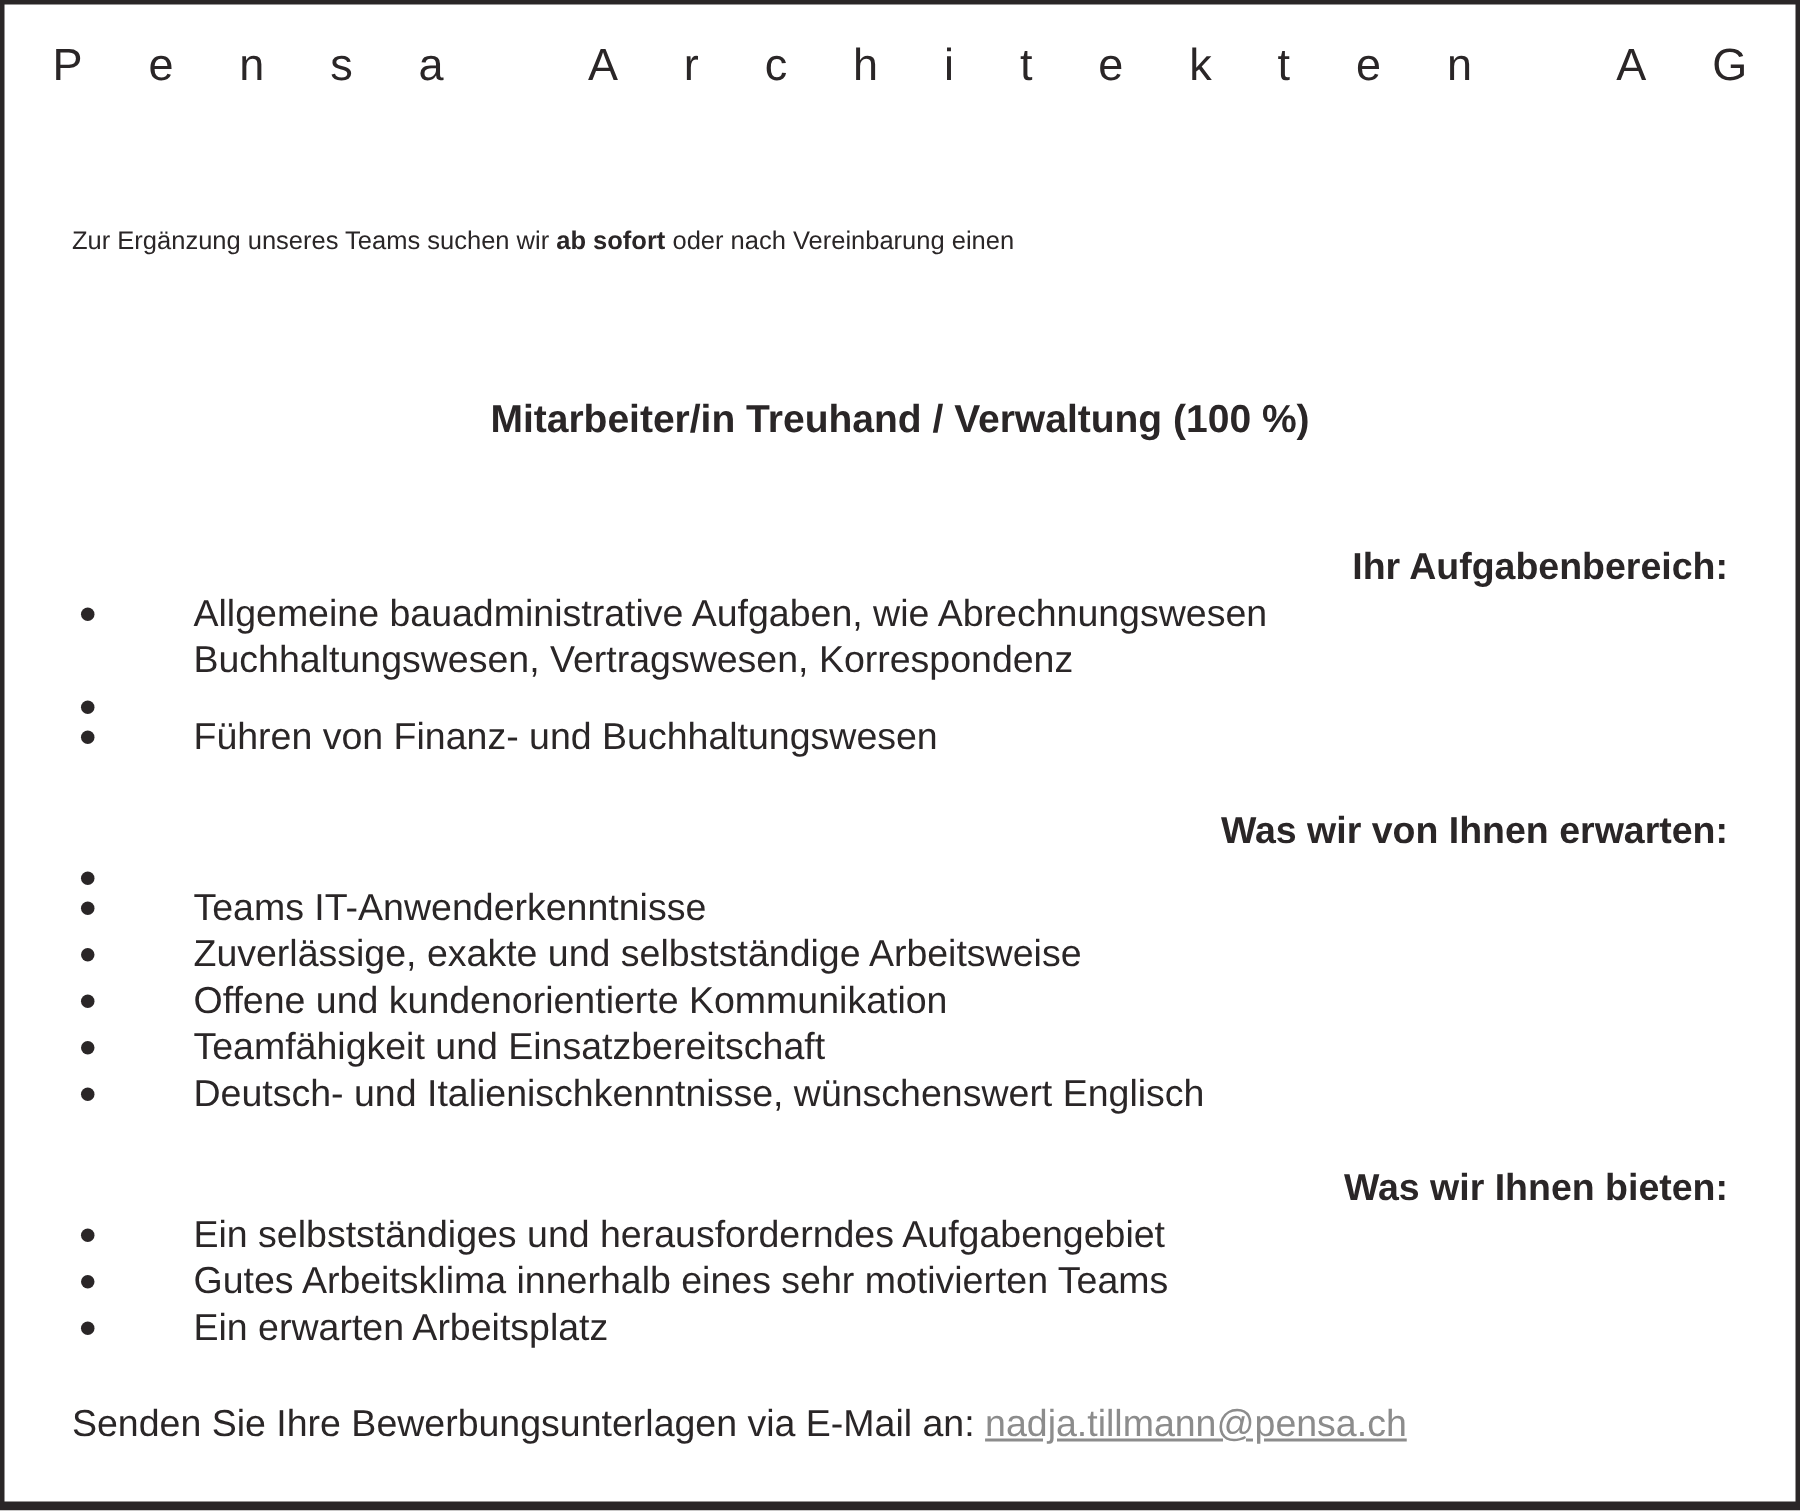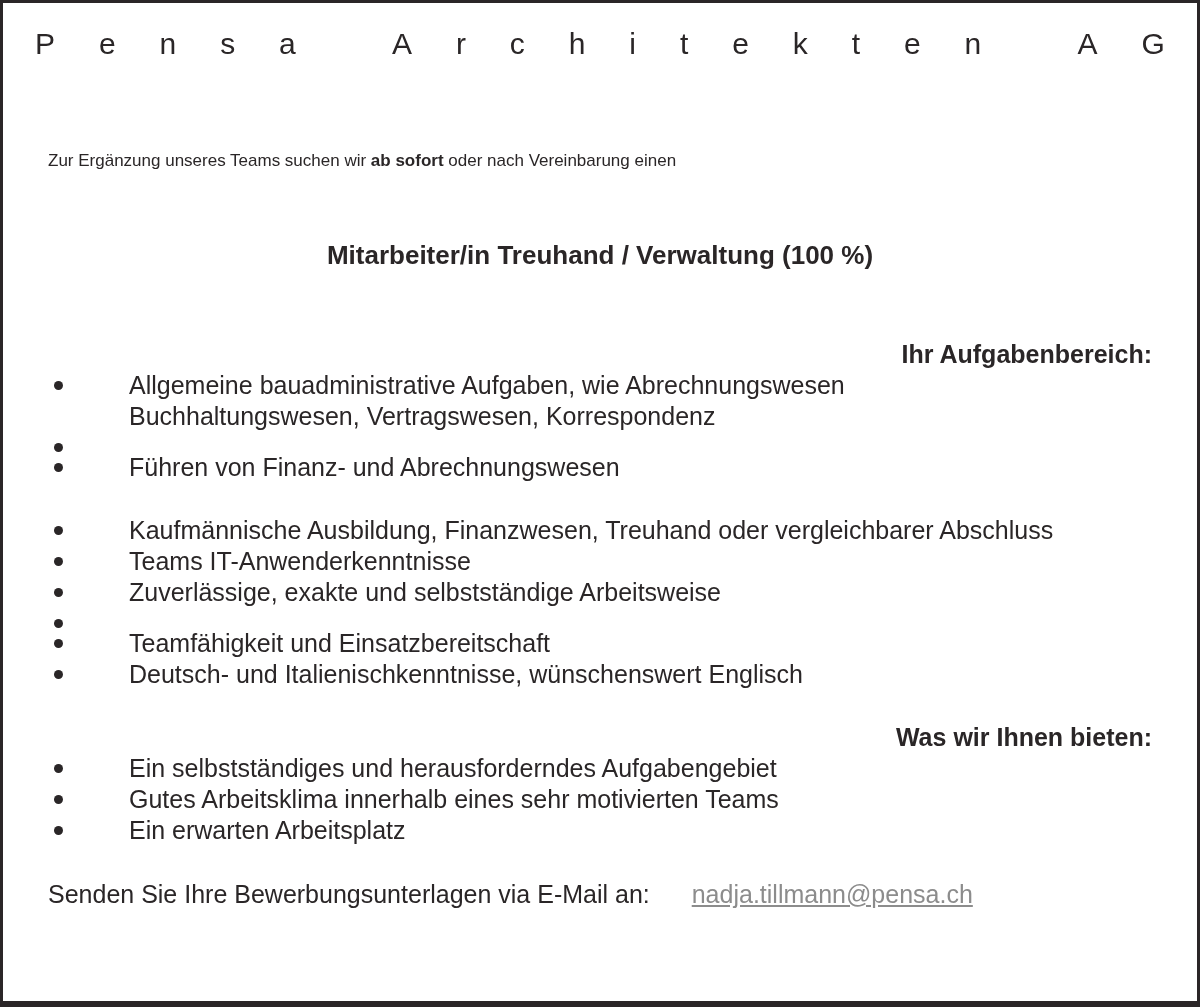--- a/index.html
+++ b/index.html
@@ -30,21 +30,21 @@
     color: #2a2627;
   }
   .intro {
     margin: 84px 45px 0 45px;
     font-size: 17px;
     line-height: 31px;
     white-space: nowrap;
   }
   .intro b { font-weight: bold; }
   .job-title {
-    margin-top: 64px;
+    margin-top: 88px;
     text-align: center;
     font-size: 26px;
     font-weight: bold;
     line-height: 31px;
   }
   .section { margin: 32px 45px 0 45px; }
   .section.first { margin-top: 68px; }
   .section-heading {
     font-size: 25px;
     font-weight: bold;
@@ -77,21 +77,20 @@
   .footer {
     margin: 33px 45px 0 45px;
     font-size: 25px;
     line-height: 31px;
     white-space: nowrap;
   }
   .email-link {
     color: #8c8c8c;
     text-decoration: underline;
     cursor: pointer;
-    margin-left: 35px;
   }
 </style>
 </head>
 <body>
 
 <div class="page">
 
   <div class="company-header"><span>P</span><span>e</span><span>n</span><span>s</span><span>a</span><span> </span><span>A</span><span>r</span><span>c</span><span>h</span><span>i</span><span>t</span><span>e</span><span>k</span><span>t</span><span>e</span><span>n</span><span> </span><span>A</span><span>G</span></div>
 
   <div class="intro">
@@ -106,41 +105,42 @@
       <li>
         <span class="bullet-dot"></span>
         <span class="li-text">Allgemeine bauadministrative Aufgaben, wie Abrechnungswesen
 Buchhaltungswesen, Vertragswesen, Korrespondenz</span>
       </li>
       <li>
         <span class="bullet-dot"></span>
       </li>
       <li>
         <span class="bullet-dot"></span>
-        <span class="li-text">Führen von Finanz- und Abrechnungswesen</span>
+        <span class="li-text">Führen von Finanz- und Buchhaltungswesen</span>
       </li>
     </ul>
   </div>
 
   <div class="section">
+    <div class="section-heading">Was wir von Ihnen erwarten:</div>
     <ul class="bullet-list">
       <li>
         <span class="bullet-dot"></span>
-        <span class="li-text">Kaufmännische Ausbildung, Finanzwesen, Treuhand oder vergleichbarer Abschluss</span>
       </li>
       <li>
         <span class="bullet-dot"></span>
         <span class="li-text">Teams IT-Anwenderkenntnisse</span>
       </li>
       <li>
         <span class="bullet-dot"></span>
         <span class="li-text">Zuverlässige, exakte und selbstständige Arbeitsweise</span>
       </li>
       <li>
         <span class="bullet-dot"></span>
+        <span class="li-text">Offene und kundenorientierte Kommunikation</span>
       </li>
       <li>
         <span class="bullet-dot"></span>
         <span class="li-text">Teamfähigkeit und Einsatzbereitschaft</span>
       </li>
       <li>
         <span class="bullet-dot"></span>
         <span class="li-text">Deutsch- und Italienischkenntnisse, wünschenswert Englisch</span>
       </li>
     </ul>

